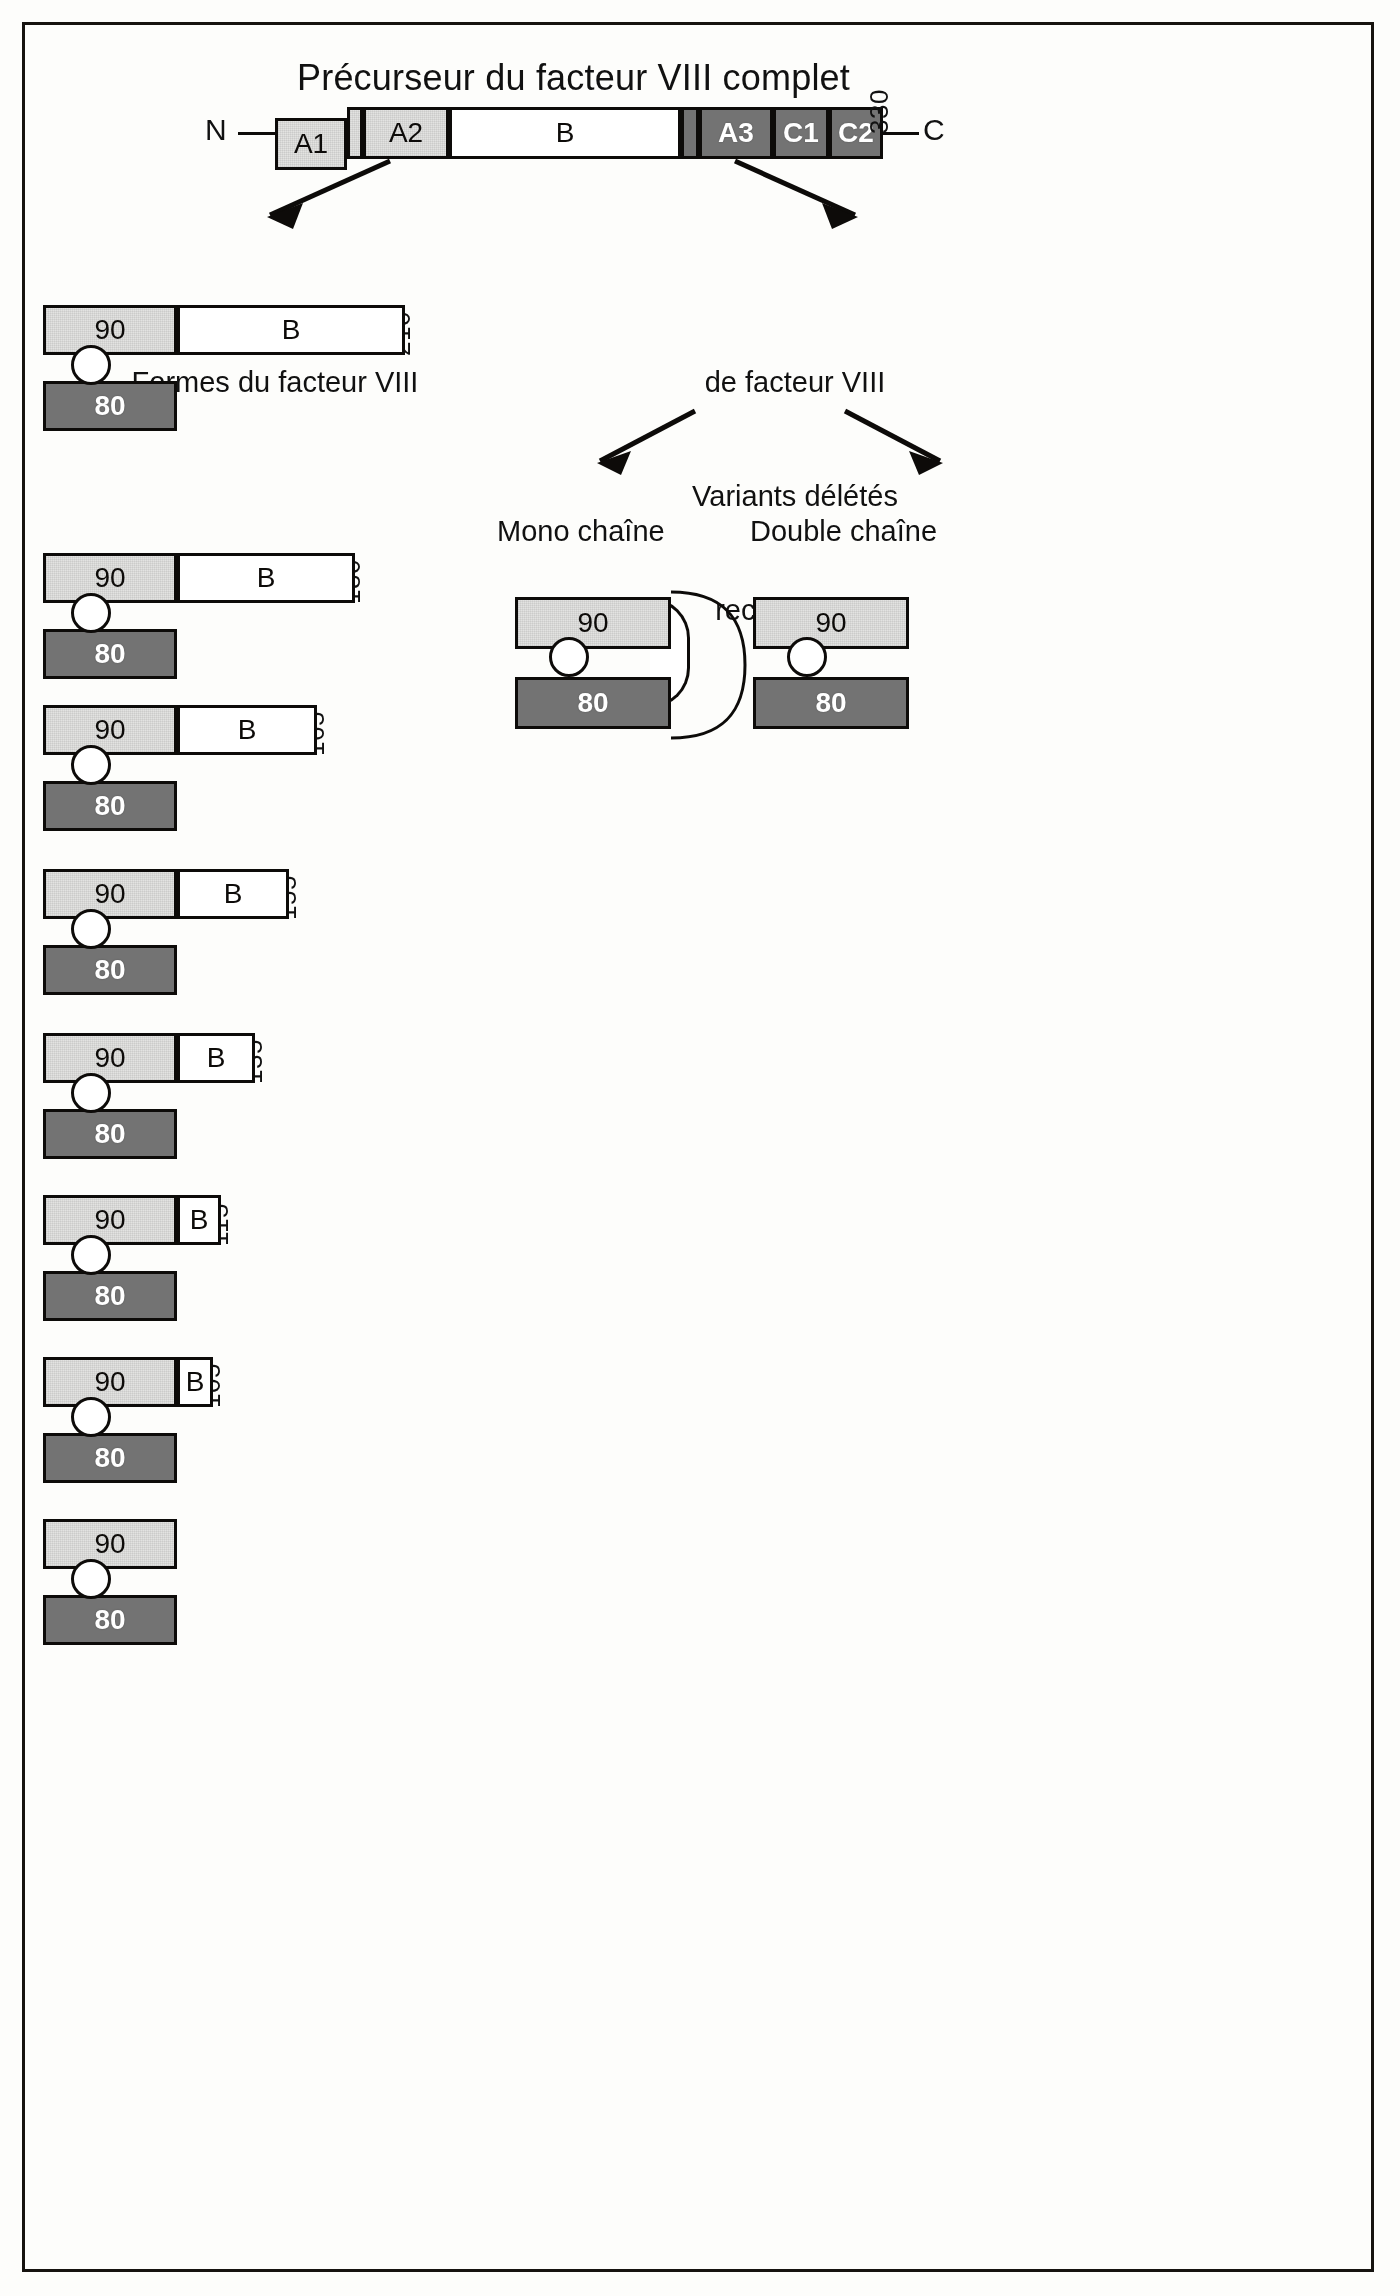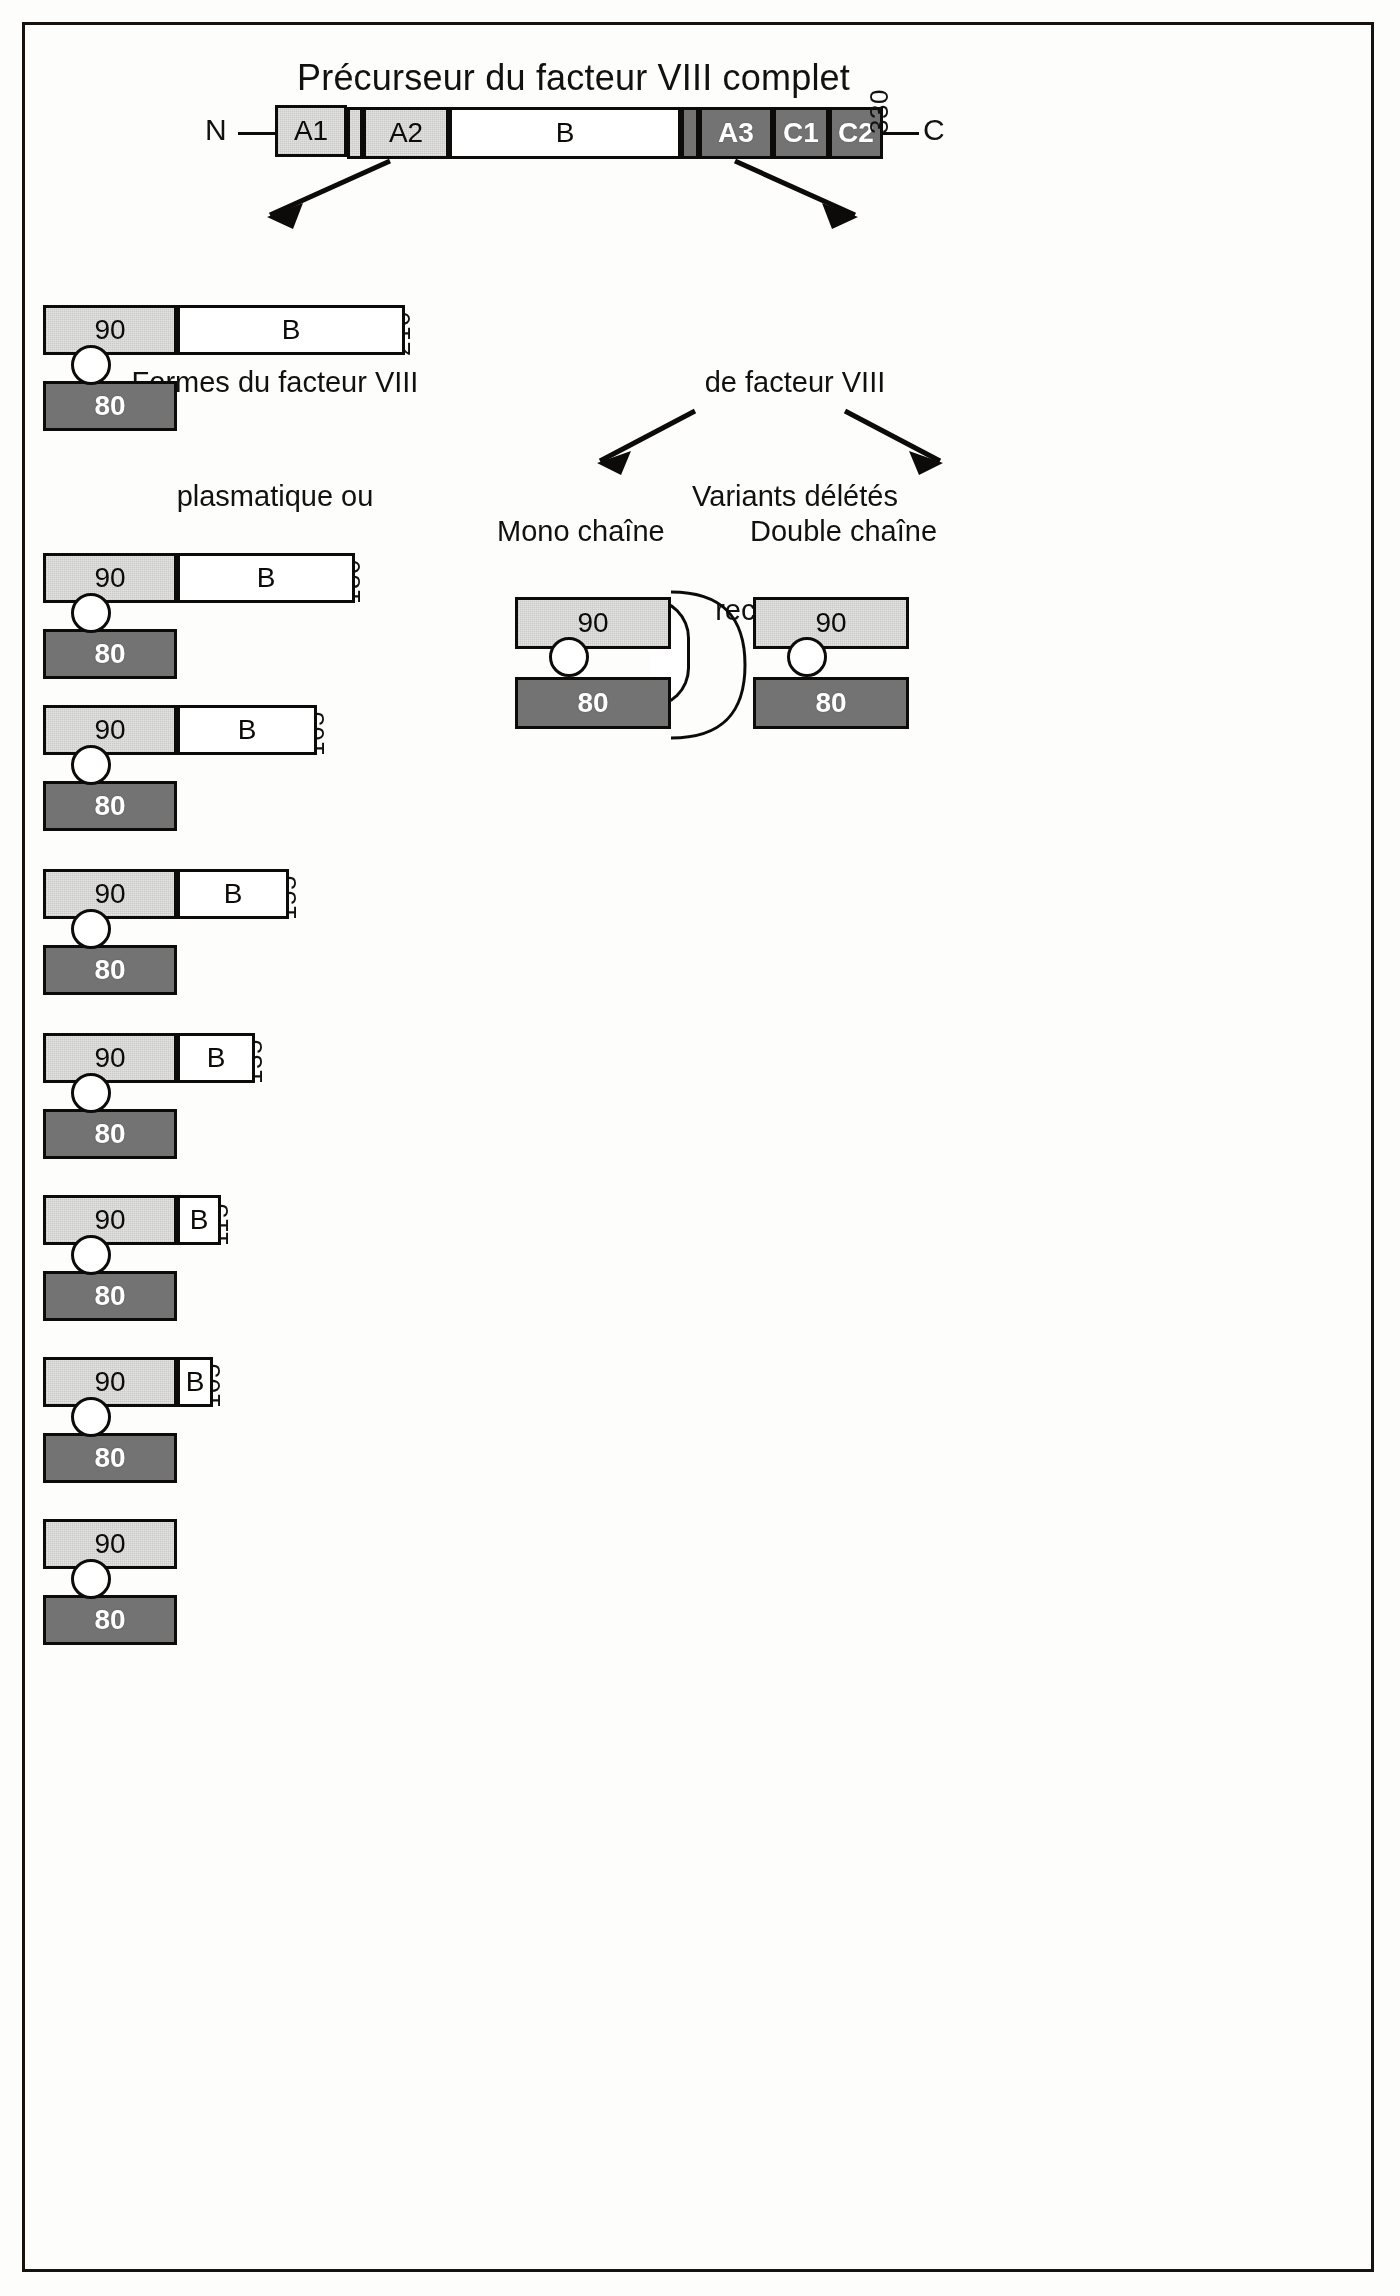--- a/index.html
+++ b/index.html
@@ -108,21 +108,21 @@
 
 <div id="page">
   <div id="frame">
 
     <div class="txt title" style="left:272px; top:32px;">Précurseur du facteur VIII complet</div>
 
     <div id="precursor">
       <div class="term" style="left:180px; top:88px;">N</div>
       <div class="lead" style="left:213px; top:107px; width:37px;"></div>
 
-      <div class="bar grey" style="left:250px; top:80px; width:72px;">A1</div>
+      <div class="bar grey" style="left:250px; top:93px; width:72px;">A1</div>
       <div class="bar grey seg-join" style="left:322px; top:82px; width:16px;"></div>
       <div class="bar grey seg-join" style="left:338px; top:82px; width:86px;">A2</div>
       <div class="bar white seg-join" style="left:424px; top:82px; width:232px;">B</div>
       <div class="bar red seg-join" style="left:656px; top:82px; width:18px;"></div>
       <div class="bar red seg-join" style="left:674px; top:82px; width:74px;">A3</div>
       <div class="bar red seg-join" style="left:748px; top:82px; width:56px;">C1</div>
       <div class="bar red seg-join" style="left:804px; top:82px; width:54px;">C2</div>
 
       <div class="lead" style="left:858px; top:107px; width:36px;"></div>
       <div class="term" style="left:898px; top:88px;">C</div>
@@ -134,21 +134,20 @@
       <line x1="195" y1="8" x2="75" y2="62" stroke="#0d0b09" stroke-width="5"></line>
       <polygon points="72,64 108,50 98,76" fill="#0d0b09"></polygon>
     </svg>
     <svg class="arrow" style="left:680px; top:128px; width:240px; height:90px;" viewBox="0 0 240 90">
       <line x1="30" y1="8" x2="150" y2="62" stroke="#0d0b09" stroke-width="5"></line>
       <polygon points="153,64 117,50 127,76" fill="#0d0b09"></polygon>
     </svg>
 
     <div class="txt branch" style="left:60px; top:262px; width:380px;">
       <div>Formes du facteur VIII</div>
-      <div>plasmatique ou</div>
     </div>
 
     <div class="txt branch" style="left:580px; top:262px; width:380px;">
       <div>de facteur VIII</div>
       <div>Variants délétés</div>
       <div>recombinant</div>
     </div>
 
     <svg class="arrow" style="left:520px; top:378px; width:200px; height:90px;" viewBox="0 0 200 90">
       <line x1="150" y1="8" x2="55" y2="58" stroke="#0d0b09" stroke-width="5"></line>

